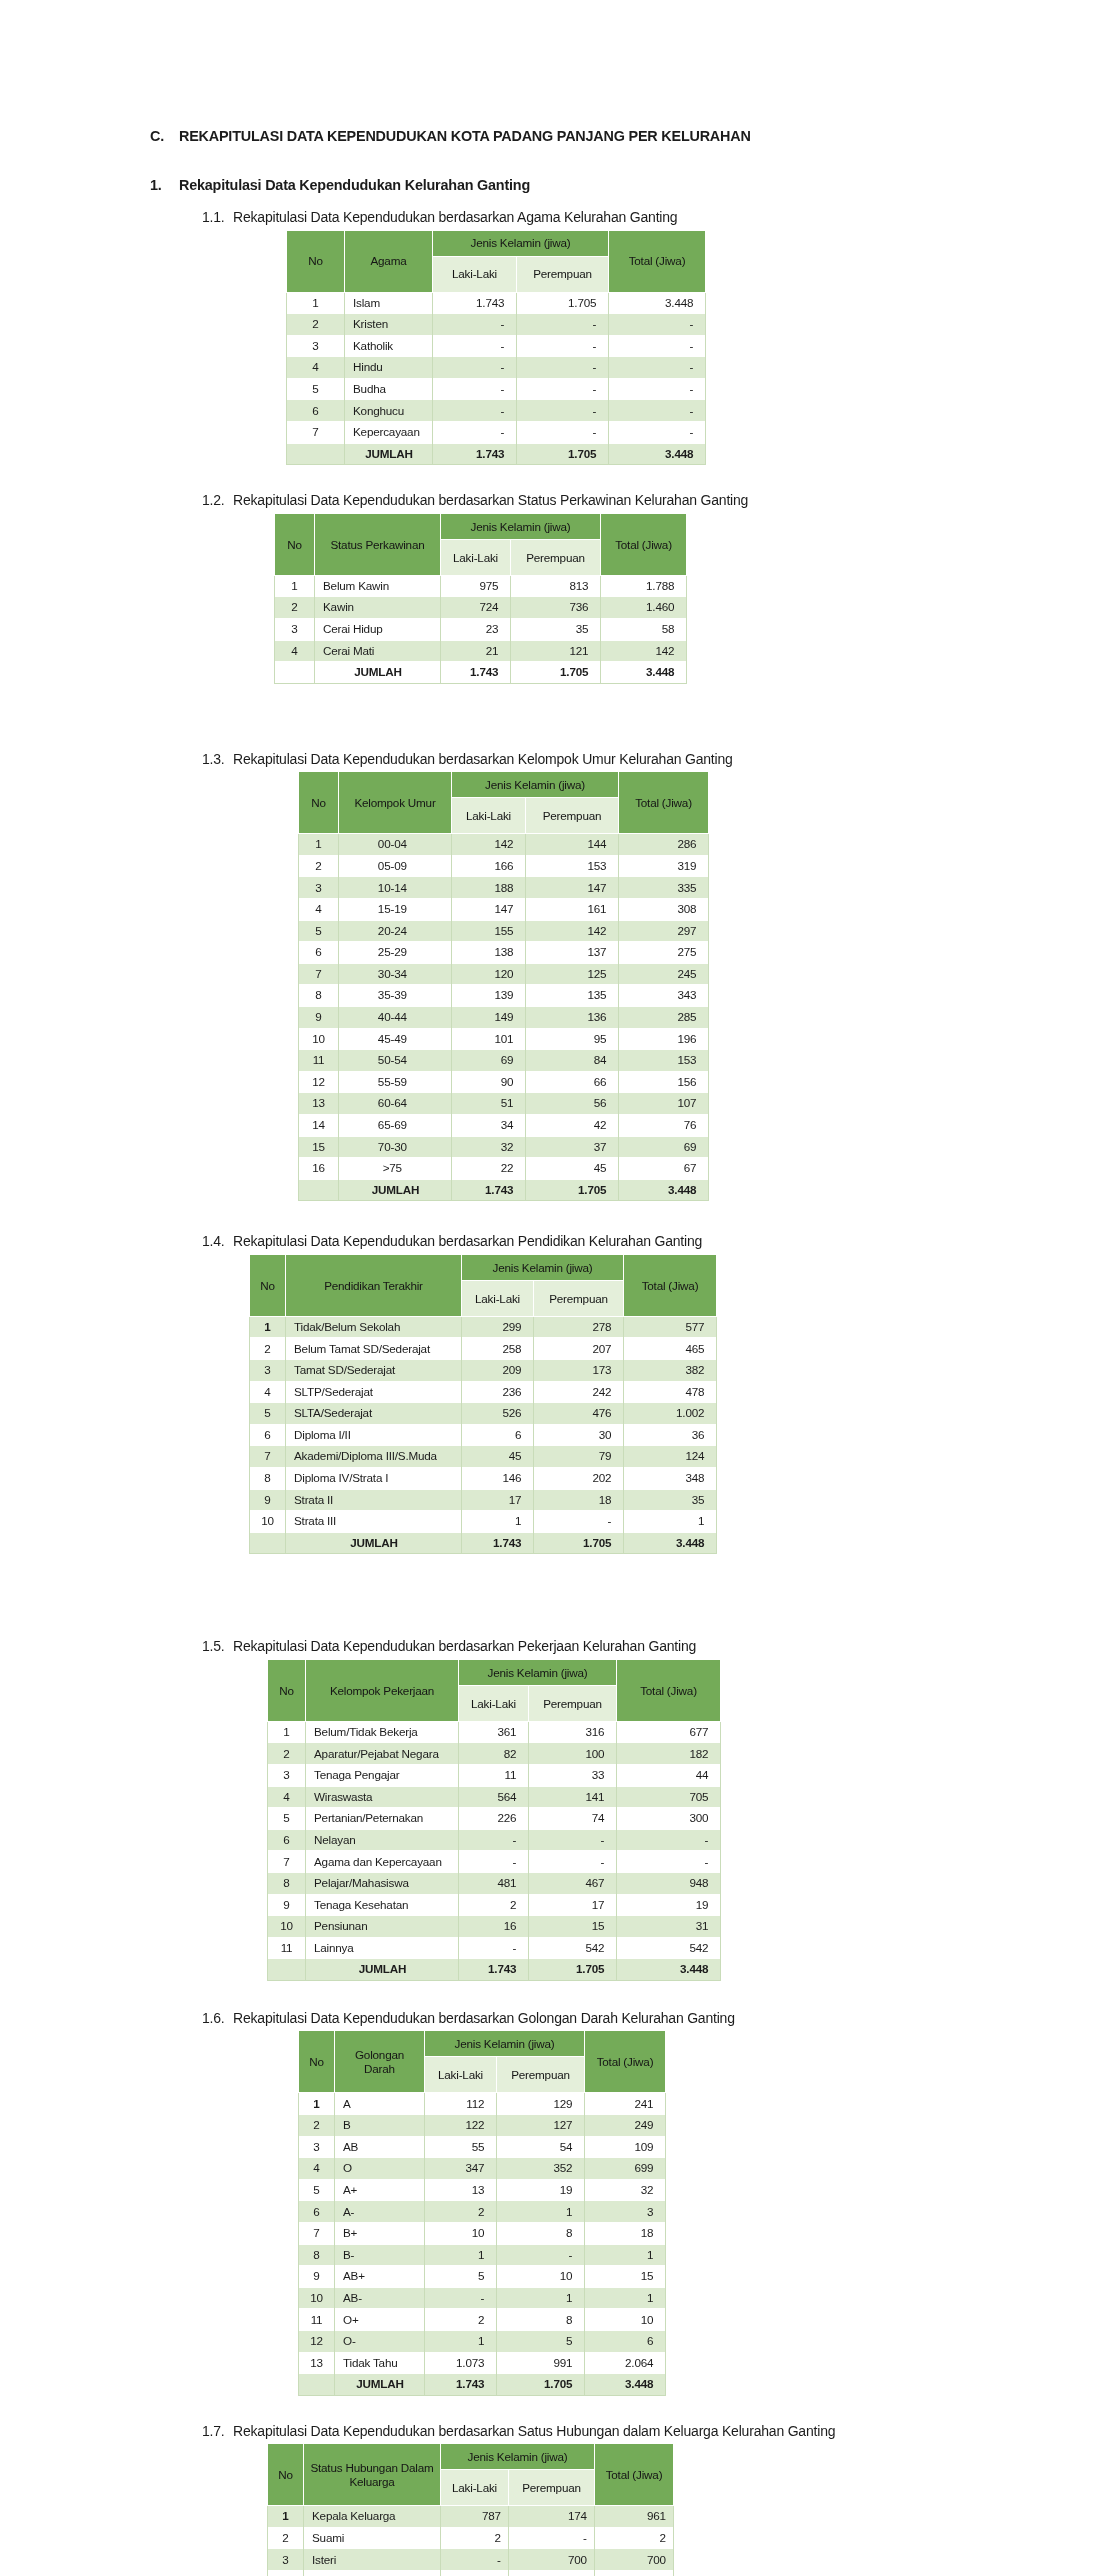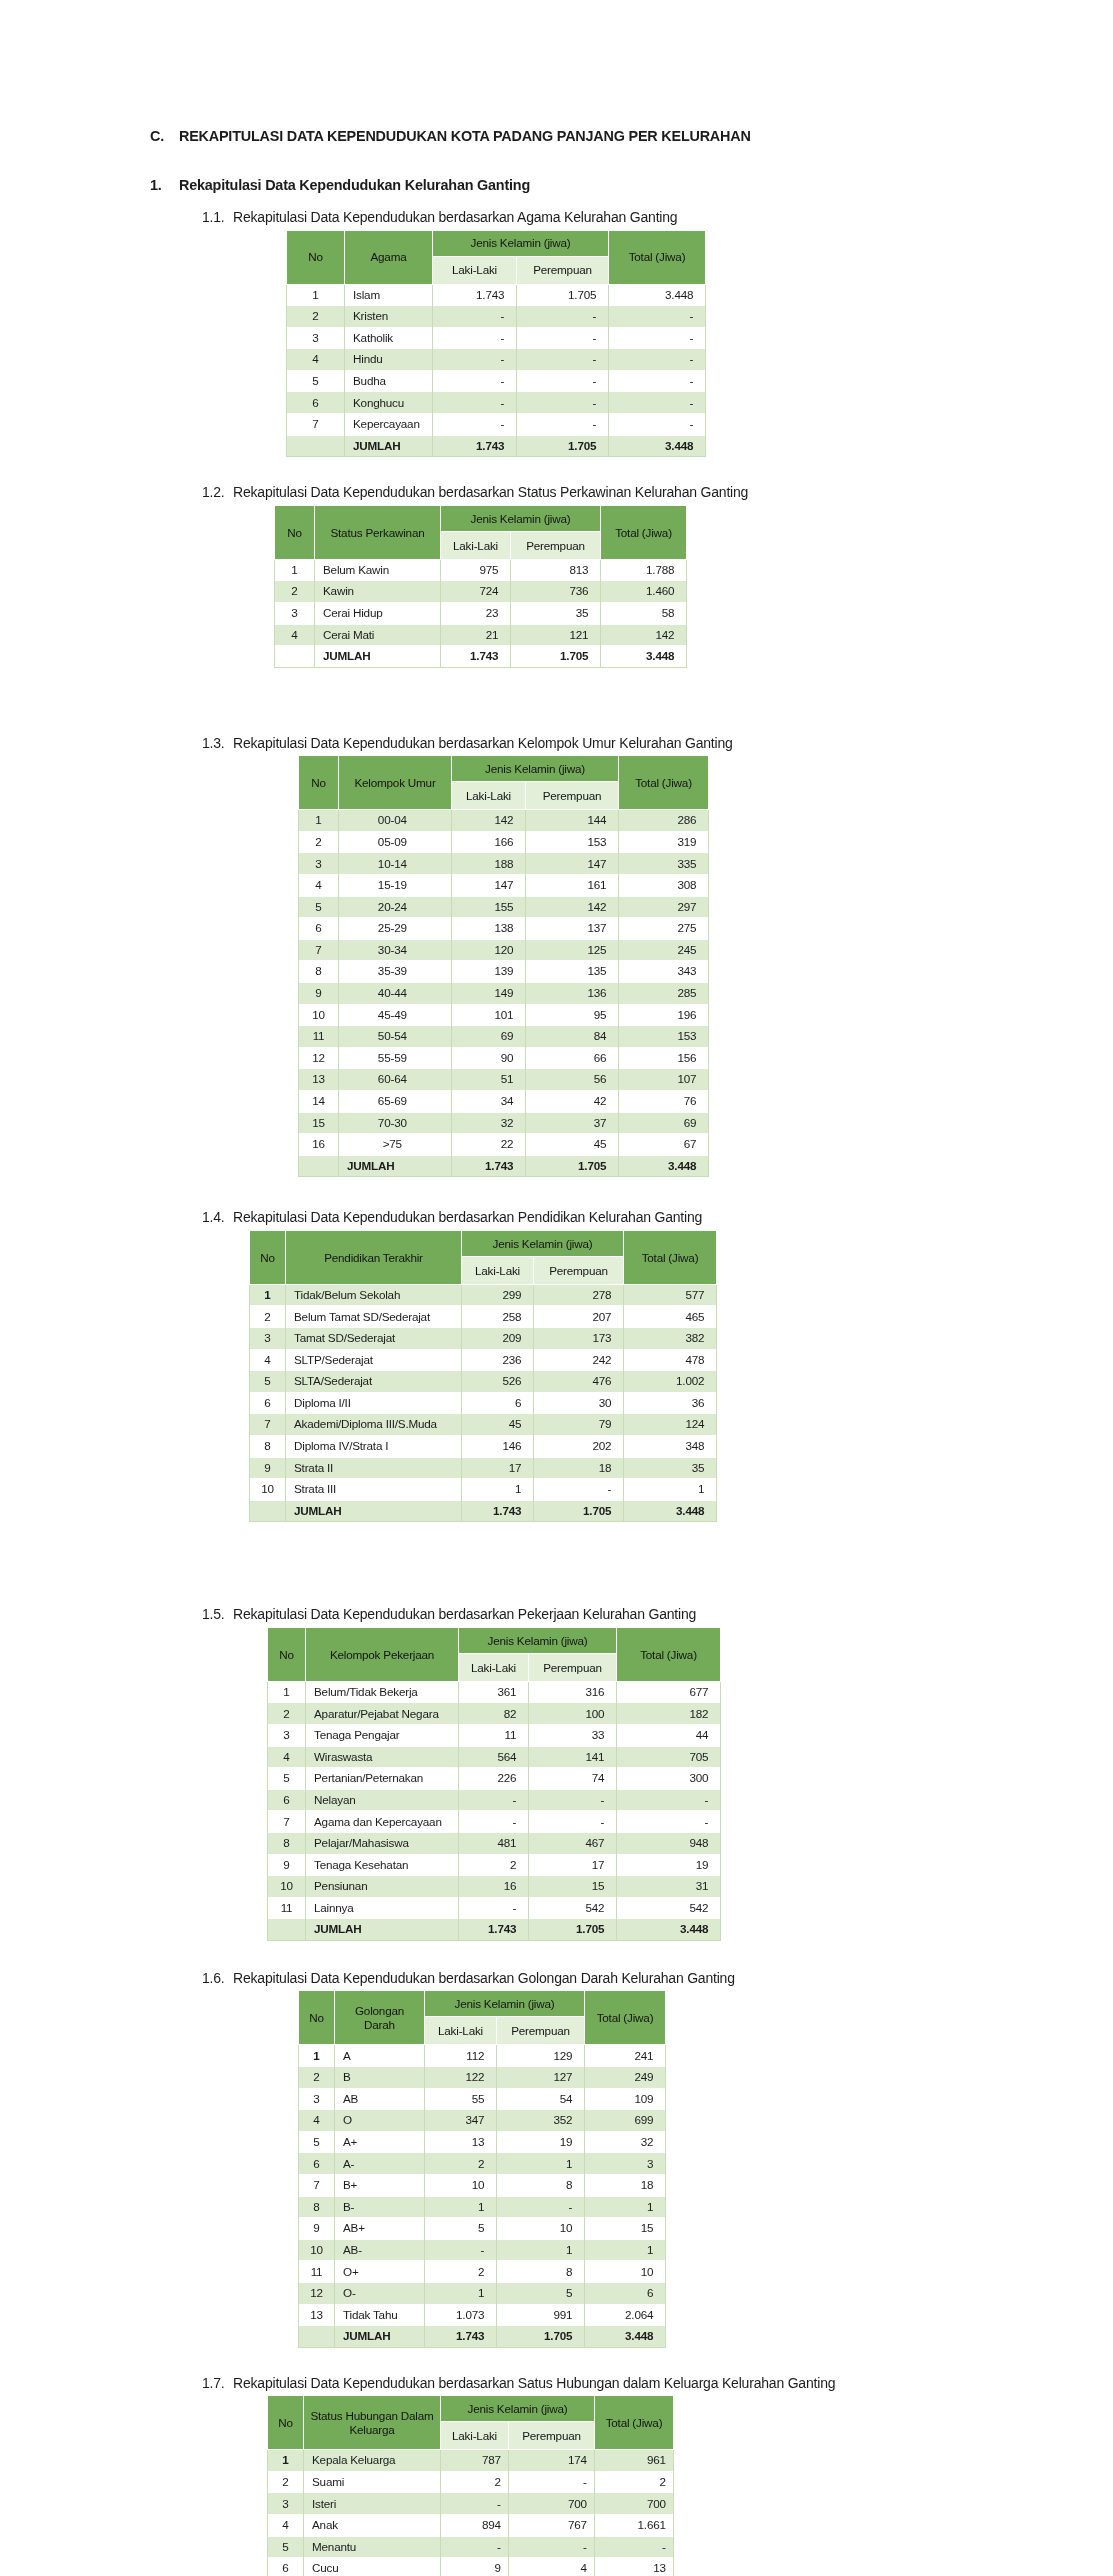--- a/index.html
+++ b/index.html
@@ -23,37 +23,37 @@
   .h-num{width:29px;flex:none;}
   .section{margin:0;}
   .sec-title{display:flex;margin-left:202px;font-size:14px;font-weight:400;margin-bottom:4.5px;}
   .t-num{width:31px;flex:none;}
   table.tbl{border-collapse:collapse;table-layout:fixed;}
   .tbl th{
     background:var(--header-green);font-size:11.7px;font-weight:400;
     padding:1.8px 3.6px;border:0.9px solid #ffffff;height:26px;text-align:center;
     line-height:13.5px;color:#151515;
   }
-  .tbl th.sub{background:var(--subheader-green);height:28px;}
+  .tbl th.sub{background:var(--subheader-green);height:36px;}
   .tbl td{
     font-size:11.7px;padding:1.8px 7.2px;height:21.6px;line-height:14.4px;
     border-right:0.9px solid var(--grid);border-top:1.8px solid #ffffff;
     background:#ffffff;overflow:hidden;white-space:nowrap;
   }
   .tbl tr td:first-child{border-left:0.9px solid var(--grid);}
   .tbl tbody tr:last-child td{border-bottom:0.9px solid var(--grid);}
   .stripe-even tbody tr:nth-child(even) td{background:var(--stripe-green);}
   .stripe-odd  tbody tr:nth-child(odd)  td{background:var(--stripe-green);}
   td.no{text-align:center;padding:1.8px 1.8px;}
   td.lab{text-align:left;padding-left:8px;}
   .label-center td.lab{text-align:center;padding-left:1.8px;}
   .val-right td.val{text-align:right;padding-right:11.7px;}
   .val-left  td.val{text-align:right;padding-left:8px;}
   tr.jumlah td{font-weight:700;}
-  tr.jumlah td.lab{text-align:left;padding-left:8px;}
+  tr.jumlah td.lab{text-align:center;padding-left:8px;}
   .bold-no{font-weight:700;}
 </style>
 </head>
 <body>
 
 <div class="doc">
   <div class="h-row h-c">
     <span class="h-num">C.</span>
     <span class="h-text">REKAPITULASI DATA KEPENDUDUKAN KOTA PADANG PANJANG PER KELURAHAN</span>
   </div>

